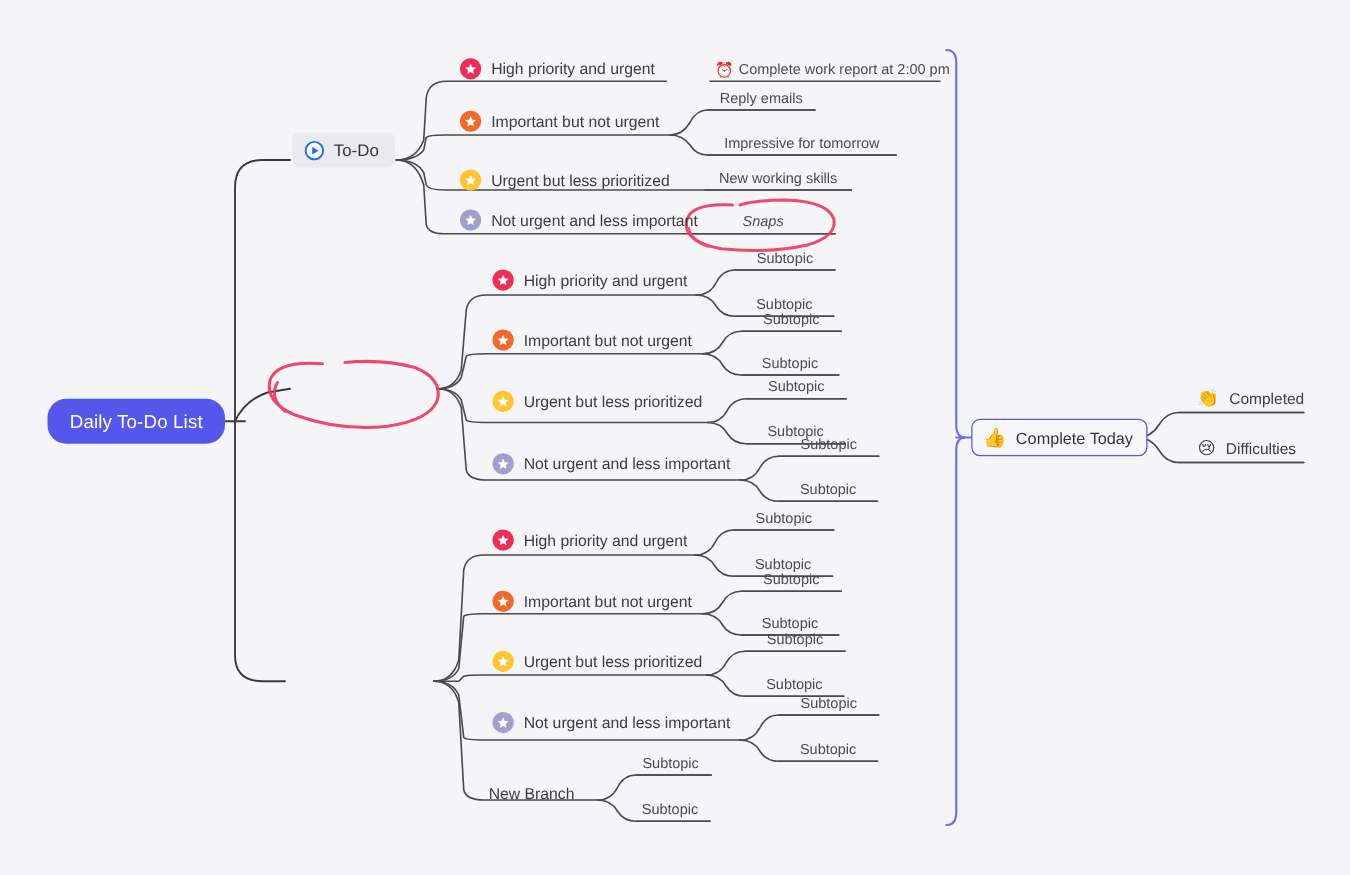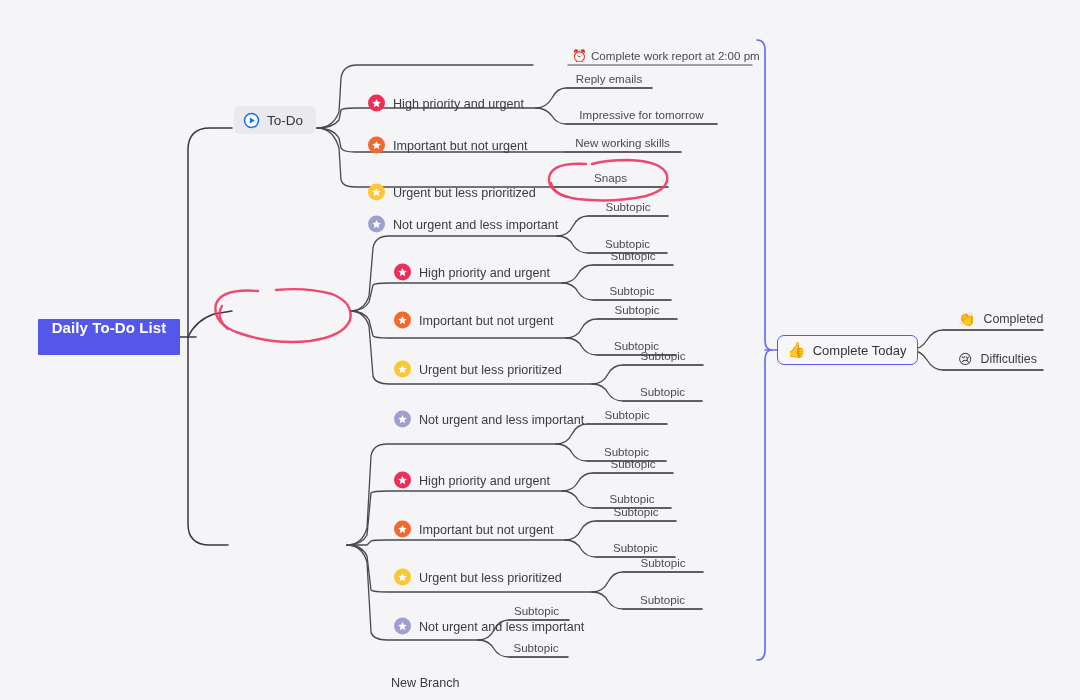--- a/index.html
+++ b/index.html
@@ -16,24 +16,24 @@
     background: #f5f5f7;
   }
   #wires { position: absolute; left: 0; top: 0; width: 1080px; height: 700px; }
 
   
   .root-node {
     position: absolute;
     left: 38px; top: 319px;
     width: 142px; height: 36px;
     background: #5457ea;
-    border-radius: 1px;
-    display: flex; align-items: flex-start; justify-content: center;
+    border-radius: 15px;
+    display: flex; align-items: center; justify-content: center;
     color: #ffffff;
-    font-size: 15px; font-weight: bold;
+    font-size: 15px; font-weight: normal;
     letter-spacing: .1px;
   }
 
   
   .pill {
     position: absolute;
     height: 28px;
     background: #eaeaee;
     border-radius: 6px;
     display: flex; align-items: center;
@@ -62,21 +62,20 @@
   }
 
   
   .lvl2 {
     position: absolute;
     display: flex; align-items: center; gap: 8px;
     color: #3b3c3e;
     font-size: 12.6px;
     white-space: nowrap;
     transform: translateY(-50%);
-    margin-top: 48px;
   }
   .lvl2 .txt { position: relative; top: .5px; }
 
   
   .star {
     width: 17px; height: 17px;
     border-radius: 50%;
     display: inline-flex; align-items: center; justify-content: center;
     flex: 0 0 auto;
   }
@@ -311,21 +310,21 @@
   </div>
   <div class="leaf center" style="left:566px; top:88px; width:86px;">
     <span>Reply emails</span>
   </div>
   <div class="leaf center" style="left:566px; top:124px; width:151px;">
     <span>Impressive for tomorrow</span>
   </div>
   <div class="leaf center" style="left:564px; top:152px; width:117px;">
     <span>New working skills</span>
   </div>
-  <div class="leaf center" style="left:553px; top:187px; width:115px;">
+  <div class="leaf center" style="left:553px; top:187px; width:115px;font-style:italic;">
     <span>Snaps</span>
   </div>
 
   <div class="lvl2" style="left:394px; top:224px;">
     <span class="star" style="background:#ef2d56">
         <svg viewBox="0 0 24 24">
           <polygon points="12,3 14.8,9.3 21.5,9.9 16.4,14.4 17.9,21 12,17.5 6.1,21 7.6,14.4 2.5,9.9 9.2,9.3" fill="#fff"></polygon>
         </svg>
       </span>
     <span class="txt">High priority and urgent</span>

